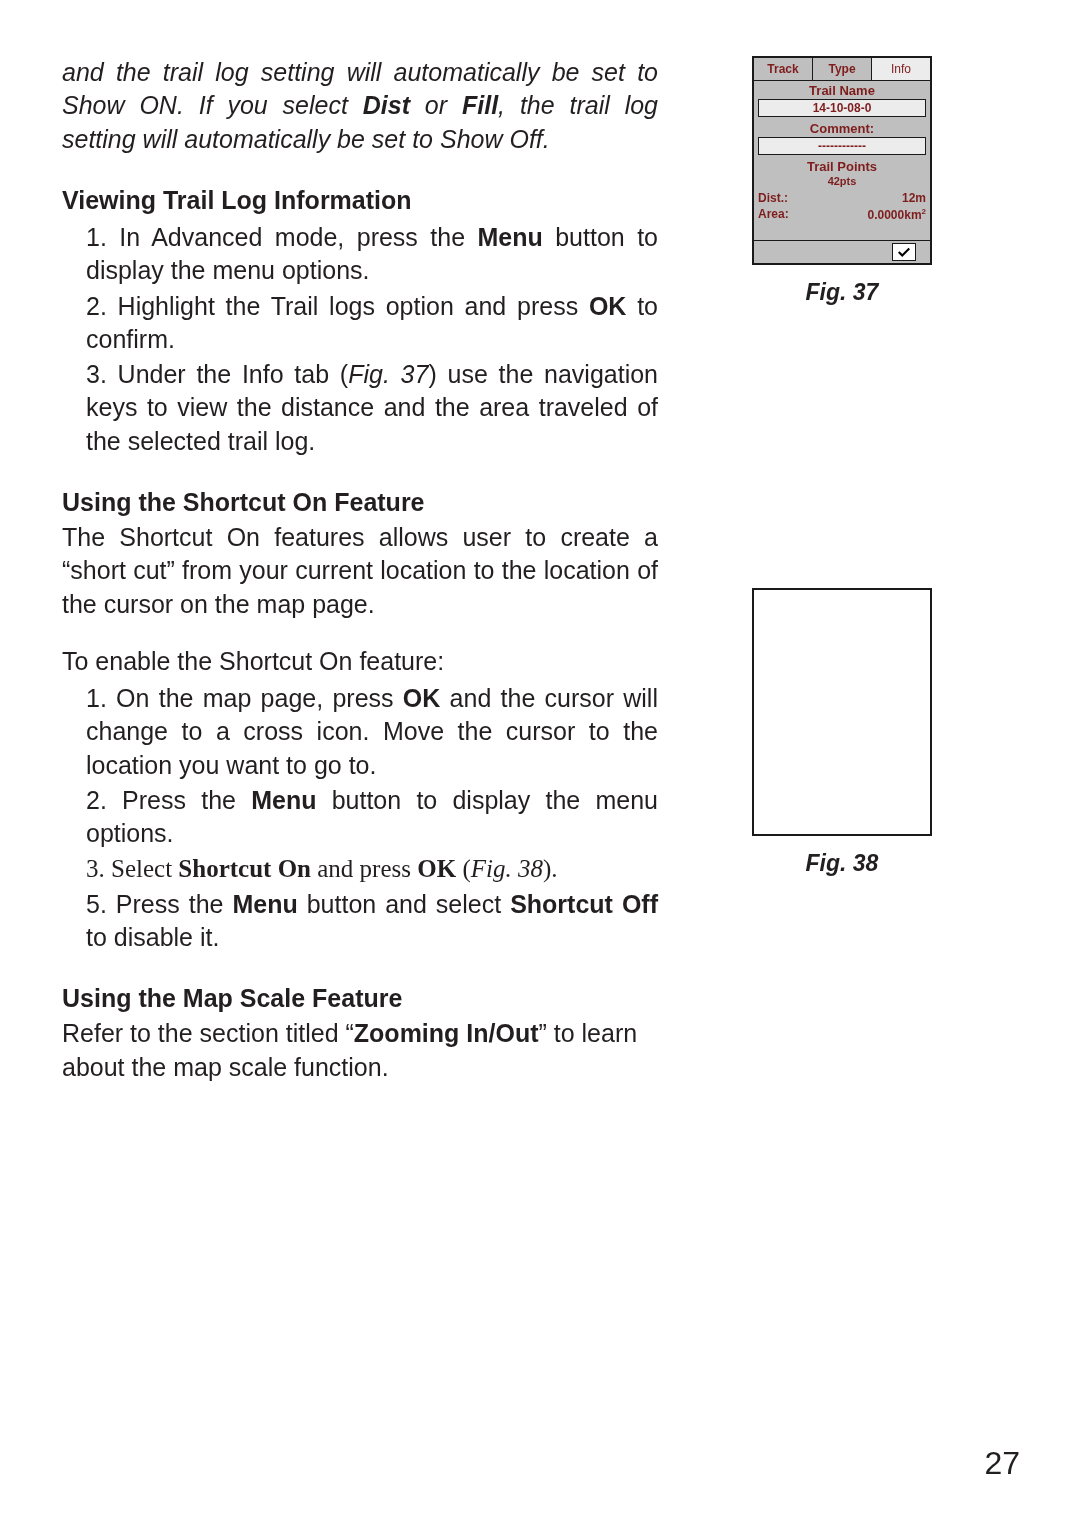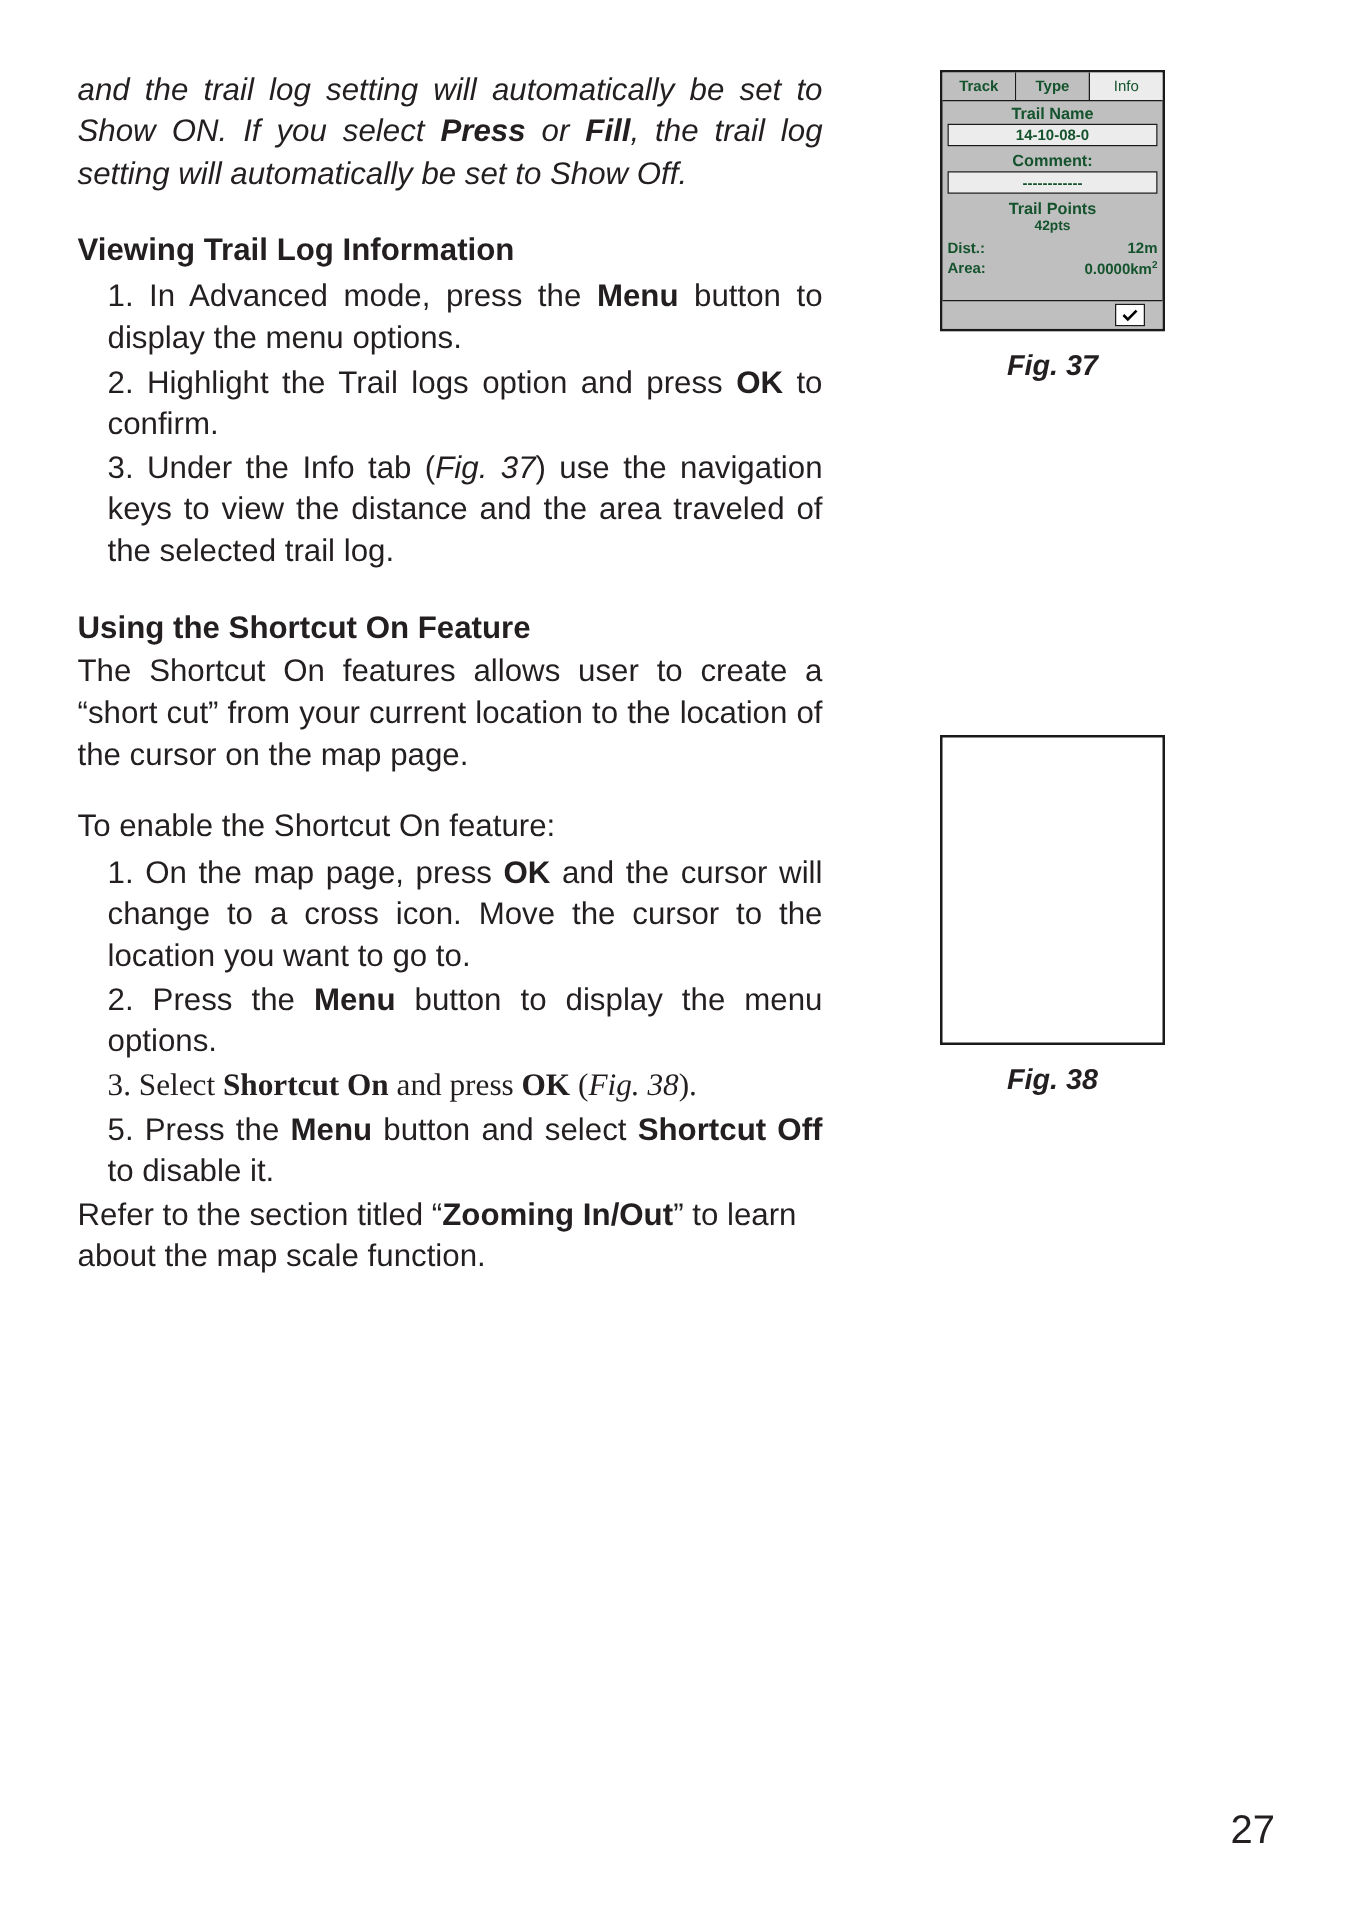--- a/index.html
+++ b/index.html
@@ -68,21 +68,21 @@
     top: 0;
     right: 88px;
     text-align: center;
   }
   .fig37 {
     width: 176px;
     border: 2px solid #1a1a1a;
     background: #bfbfbf;
     font-family: "Arial", sans-serif;
     font-size: 12px;
-    color: #14532d;
+    color: #7f1d1d;
   }
   .fig37 .tabs {
     display: flex;
     height: 22px;
     align-items: stretch;
     border-bottom: 1px solid #1a1a1a;
   }
   .fig37 .tab {
     flex: 1;
     display: flex;
@@ -172,21 +172,21 @@
   .mt-med { margin-top: 24px; }
 </style>
 </head>
 <body>
 
 <div class="page">
 
   <div class="textcol">
 
     <div class="intro">
-      <span>and the trail log setting will automatically be set to Show&nbsp;ON. If you select </span><span class="strong">Press</span><span> or </span><span class="strong">Fill</span><span>, the trail log setting will automatically be set to Show Off.</span>
+      <span>and the trail log setting will automatically be set to Show&nbsp;ON. If you select </span><span class="strong">Dist</span><span> or </span><span class="strong">Fill</span><span>, the trail log setting will automatically be set to Show Off.</span>
     </div>
 
     <div class="sec-head">Viewing Trail Log Information</div>
     <div class="steps">
       <div class="step">
         <span>1. In Advanced mode, press the </span><span class="b">Menu</span><span> button to display the menu options.</span>
       </div>
       <div class="step">
         <span>2. Highlight the Trail logs option and press </span><span class="b">OK</span><span> to confirm.</span>
       </div>
@@ -206,20 +206,21 @@
         <span>2. Press the </span><span class="b">Menu</span><span> button to display the menu options.</span>
       </div>
       <div class="step" style="text-align:center;font-family:Liberation Serif, serif;">
         <span>3. Select </span><span class="b">Shortcut On</span><span> and press </span><span class="b">OK</span><span> (</span><span class="it">Fig. 38</span><span>).</span>
       </div>
       <div class="step">
         <span>5. Press the </span><span class="b">Menu</span><span> button and select </span><span class="b">Shortcut Off</span><span> to disable it.</span>
       </div>
     </div>
 
+    <div class="sec-head mt-big">Using the Map Scale Feature</div>
     <div class="body-p" style="text-align:left;">
       <span>Refer to the section titled “</span><span class="b">Zooming In/Out</span><span>” to learn about the map scale function.</span>
     </div>
 
   </div>
 
   <div class="figcol">
 
     <div class="fig37-wrap">
       <div class="fig37">

